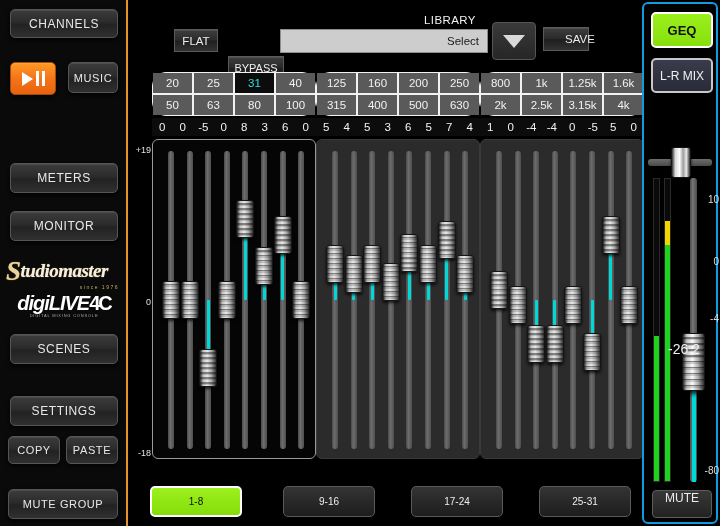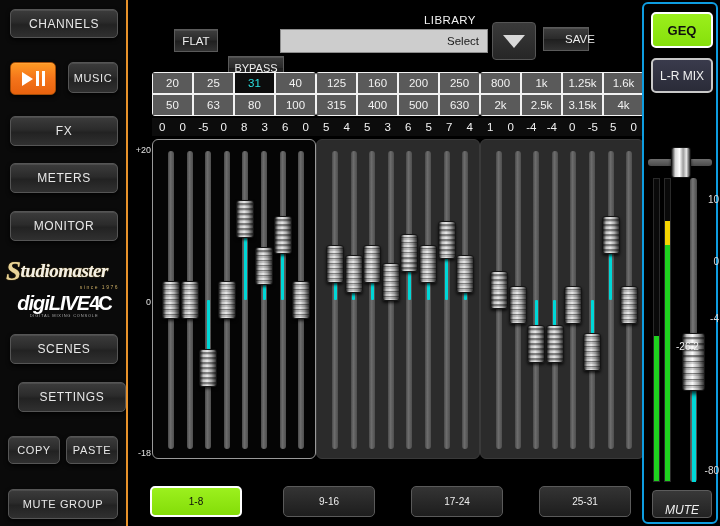--- a/index.html
+++ b/index.html
@@ -37,21 +37,21 @@
   }
   #btn-channels { left: 10px; top: 9px;  width: 108px; height: 29px; }
   #btn-play     { left: 10px; top: 62px; width: 46px;  height: 33px;
                   background: linear-gradient(to bottom, #ff9a24 0%, #f4741a 50%, #e8620e 100%);
                   border: 1px solid #a34d08; }
   #btn-music    { left: 68px; top: 62px; width: 50px;  height: 31px; font-size: 11px; }
   #btn-fx       { left: 10px; top: 116px; width: 108px; height: 30px; }
   #btn-meters   { left: 10px; top: 163px; width: 108px; height: 30px; }
   #btn-monitor  { left: 10px; top: 211px; width: 108px; height: 30px; }
   #btn-scenes   { left: 10px; top: 334px; width: 108px; height: 30px; }
-  #btn-settings { left: 10px; top: 382px; width: 108px; height: 30px; margin-left: 8px; }
+  #btn-settings { left: 10px; top: 396px; width: 108px; height: 30px; }
   #btn-copy     { left: 8px;  top: 436px; width: 52px;  height: 28px; font-size: 11px; }
   #btn-paste    { left: 66px; top: 436px; width: 52px;  height: 28px; font-size: 11px; }
   #btn-mutegrp  { left: 8px;  top: 489px; width: 110px; height: 30px; font-size: 11px; }
 
   .play-glyph {
     display: flex; align-items: center; gap: 3px;
   }
   .play-tri {
     width: 0; height: 0;
     border-left: 11px solid #fff;
@@ -137,21 +137,21 @@
   #group-1 { left: 152px; }
   #group-2 { left: 316px; }
   #group-3 { left: 480px; }
 
   .band-grid {
     display: grid;
     grid-template-columns: repeat(4, 1fr);
     gap: 2px;
     background: #f2f2f2;
     border: 1px solid #f2f2f2;
-    border-radius: 3px;
+    border-radius: 14px;
   }
   .band-cell {
     background: #5a5a5a;
     color: #f2f2f2;
     font-size: 11.5px;
     height: 20px;
     display: flex; align-items: center; justify-content: center;
     cursor: pointer; user-select: none;
   }
   .band-cell.active { background: #0c0c0c; color: #2ae0e0; }
@@ -280,36 +280,36 @@
         #fafafa 0px, #fafafa 3px,
         #858585 3px, #858585 4.5px,
         #d5d5d5 4.5px, #d5d5d5 6px),
       linear-gradient(to right, #2c2c2c 0%, #c8c8c8 18%, #ffffff 45%, #b0b0b0 72%, #333 100%);
     background-blend-mode: multiply;
     border: 1px solid #151515;
     box-shadow: 0 3px 4px rgba(0,0,0,0.8);
     cursor: pointer;
   }
   #main-fader-value {
-    position: absolute; left: 32px; top: 337px;
-    color: #f0f0f0; font-size: 10px;
+    position: absolute; left: 24px; top: 337px;
+    color: #f0f0f0; font-size: 14px;
     z-index: 5;
   }
   #main-scale { position: absolute; left: 56px; top: 174px; width: 20px; height: 304px; }
   #main-scale span {
     position: absolute; right: 1px;
     color: #dcdcdc; font-size: 10px;
   }
   #btn-mute {
     position: absolute; left: 8px; top: 486px; width: 60px; height: 28px;
     background: linear-gradient(to bottom, #383838, #222);
     border: 1px solid #5c5c5c; border-radius: 4px;
     color: #ededed; font-size: 12px;
-    display: flex; align-items: flex-end; justify-content: center;
-    cursor: pointer; user-select: none; font-style: italic;
+    display: flex; align-items: flex-start; justify-content: center;
+    cursor: pointer; user-select: none;
   }
 
   
   #bottom-tabs { position: absolute; left: 128px; top: 478px; width: 512px; height: 48px; }
   .range-tab {
     position: absolute; top: 8px; width: 92px; height: 31px;
     border-radius: 5px;
     display: flex; align-items: center; justify-content: center;
     font-size: 10px;
     box-shadow: 0 3px 5px rgba(0,0,0,0.85);
@@ -343,23 +343,20 @@
       <span class="play-tri"></span>
         <span class="play-bar"></span>
         <span class="play-bar"></span>
     </span>
   </div>
 
   <div class="side-btn" id="btn-music">
     <span>MUSIC</span>
   </div>
 
-  <div class="side-btn" id="btn-fx">
-    <span>FX</span>
-  </div>
 
   <div class="side-btn" id="btn-meters">
     <span>METERS</span>
   </div>
 
   <div class="side-btn" id="btn-monitor">
     <span>MONITOR</span>
   </div>
 
   <div id="logo-wrap">
@@ -408,21 +405,21 @@
   </div>
   <div id="library-dropdown">
     <span class="caret-down"></span>
   </div>
   <div class="tool-btn" id="btn-save">
     <span>SAVE</span>
   </div>
 </div>
 
 <div id="db-scale">
-  <span style="top:5px">+20</span>
+  <span style="top:5px">+19</span>
   <span style="top:157px">0</span>
   <span style="top:308px">-18</span>
 </div>
 
 <div class="eq-group" id="group-1">
     <div class="band-grid">
       <div class="band-cell">20</div>
       <div class="band-cell">25</div>
       <div class="band-cell active">31</div>
       <div class="band-cell">40</div>

